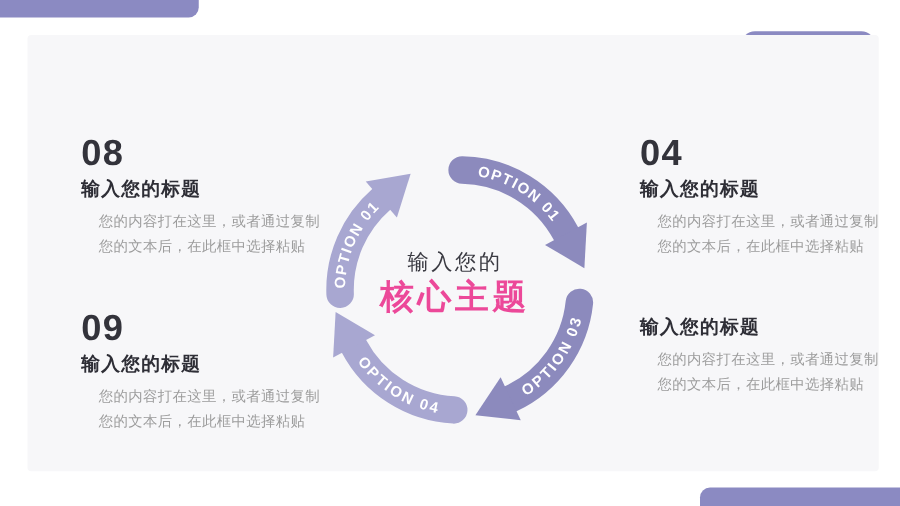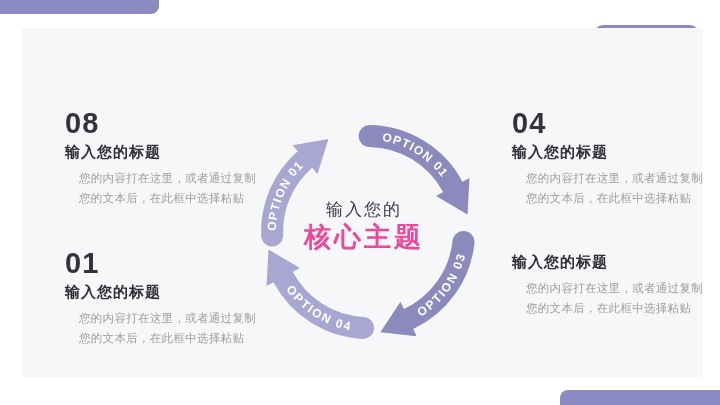--- a/index.html
+++ b/index.html
@@ -70,21 +70,21 @@
   <p class="sec-body"><span>您的内容打在这里，或者通过复制</span><br><span>您的文本后，在此框中选择粘贴</span></p>
 </section>
 
 <section class="sec sec-2">
   <div class="num">04</div>
   <h3 class="sec-title">输入您的标题</h3>
   <p class="sec-body"><span>您的内容打在这里，或者通过复制</span><br><span>您的文本后，在此框中选择粘贴</span></p>
 </section>
 
 <section class="sec sec-3">
-  <div class="num">01</div>
+  <div class="num">09</div>
   <h3 class="sec-title">输入您的标题</h3>
   <p class="sec-body"><span>您的内容打在这里，或者通过复制</span><br><span>您的文本后，在此框中选择粘贴</span></p>
 </section>
 
 <section class="sec sec-4">
   <h3 class="sec-title">输入您的标题</h3>
   <p class="sec-body"><span>您的内容打在这里，或者通过复制</span><br><span>您的文本后，在此框中选择粘贴</span></p>
 </section>
 
 <svg id="cycle" width="240" height="240" viewBox="0 0 240 240">

